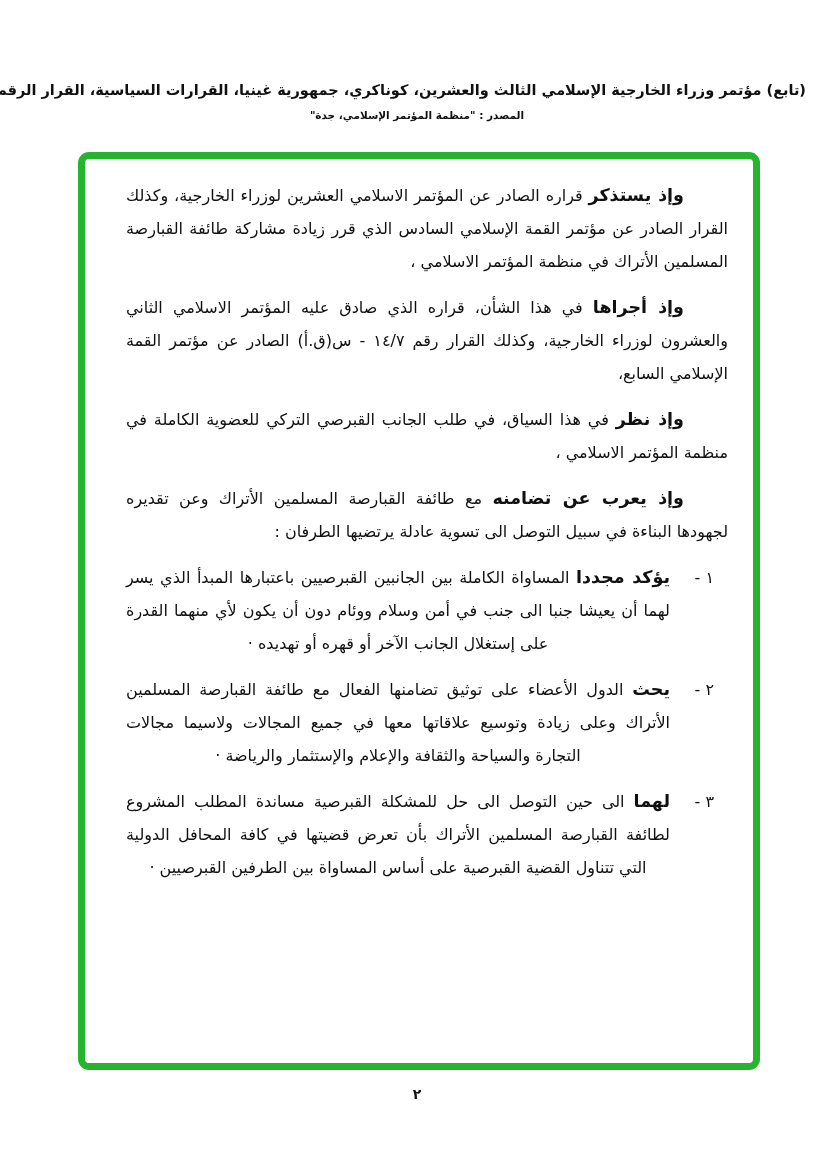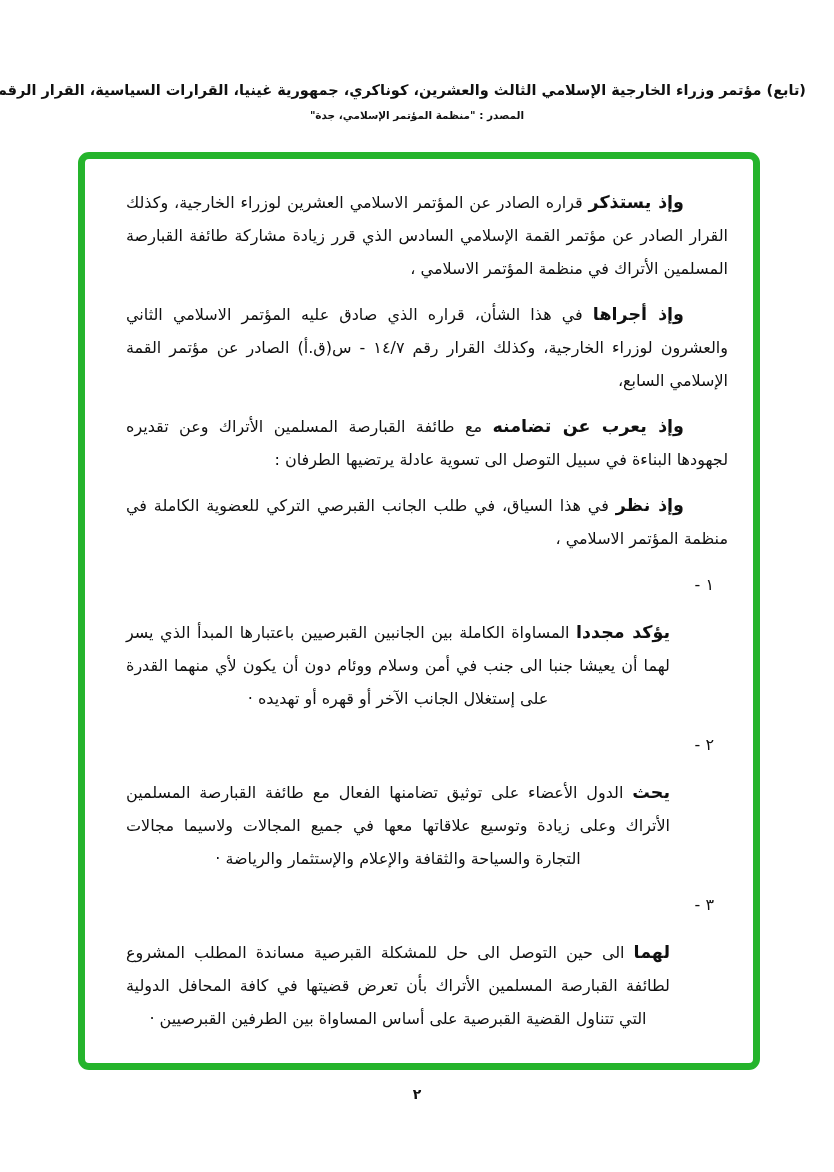--- a/index.html
+++ b/index.html
@@ -28,25 +28,25 @@
     background:transparent;
   }
   .content{
     position:absolute;left:92px;top:174px;width:648px;
     box-sizing:border-box;
     padding:0 12px 0 34px;
     direction:rtl;
     text-align:justify;
     font-size:16px;line-height:33px;
   }
-  p.para{margin:12px 0 13px 0;text-indent:44px;}
+  p.para{margin:5px 0 13px 0;text-indent:44px;}
   .lead{font-weight:bold;font-size:17.5px;}
   .item{display:flex;margin:0 0 13px 0;padding-right:14px;}
   .item-num{flex:0 0 44px;font-size:16px;}
-  .item-text{flex:1;text-align:justify;text-align-last:center;margin-top:48px;}
+  .item-text{flex:1;text-align:justify;text-align-last:center;}
   .page-number{
     position:absolute;top:1086px;left:0;width:100%;
     text-align:center;font-size:14px;font-weight:bold;direction:rtl;
   }
 </style>
 </head>
 <body style="color: rgb(16, 16, 16);">
 
 <div class="doc-header">
   <div class="header-line1">(تابع) مؤتمر وزراء الخارجية الإسلامي الثالث والعشرين، كوناكري، جمهورية غينيا، القرارات السياسية، القرار الرقم ٢٣/١٤-س</div>
@@ -56,23 +56,23 @@
 <div class="green-box" style="border-color: rgb(37, 180, 44);"></div>
 
 <div class="content">
 
   <p class="para"><span class="lead">وإذ يستذكر</span><span class="rest"> قراره الصادر عن المؤتمر الاسلامي العشرين لوزراء الخارجية، وكذلك القرار الصادر عن مؤتمر القمة الإسلامي السادس الذي قرر زيادة مشاركة طائفة القبارصة المسلمين الأتراك في منظمة المؤتمر الاسلامي ،</span></p>
 
   <p class="para"><span class="lead">وإذ أجراها</span><span class="rest"> في هذا الشأن، قراره الذي صادق عليه المؤتمر الاسلامي  الثاني والعشرون لوزراء الخارجية، وكذلك القرار رقم ١٤/٧ - س(ق.أ) الصادر عن مؤتمر القمة الإسلامي السابع،</span></p>
 
 
 
+  <p class="para"><span class="lead">وإذ نظر</span><span class="rest"> في هذا السياق، في طلب الجانب القبرصي التركي للعضوية الكاملة في منظمة المؤتمر الاسلامي ،</span></p>
+
   <p class="para"><span class="lead">وإذ يعرب عن تضامنه</span><span class="rest"> مع طائفة القبارصة المسلمين الأتراك وعن تقديره لجهودها البناءة في سبيل التوصل الى تسوية عادلة يرتضيها الطرفان :</span></p>
-
-  <p class="para"><span class="lead">وإذ نظر</span><span class="rest"> في هذا السياق، في طلب الجانب القبرصي التركي للعضوية الكاملة في منظمة المؤتمر الاسلامي ،</span></p>
 
   <div class="item">
     <div class="item-num">١ -</div>
     <div class="item-text"><span class="lead">يؤكد مجددا</span><span class="rest"> المساواة الكاملة بين الجانبين القبرصيين باعتبارها المبدأ الذي يسر لهما أن يعيشا جنبا الى جنب في أمن وسلام ووئام دون أن يكون لأي منهما القدرة على إستغلال الجانب الآخر أو قهره أو تهديده ·</span></div>
   </div>
 
   <div class="item">
     <div class="item-num">٢ -</div>
     <div class="item-text"><span class="lead">يحث</span><span class="rest"> الدول الأعضاء على توثيق تضامنها الفعال مع طائفة القبارصة المسلمين الأتراك وعلى زيادة وتوسيع علاقاتها معها في جميع المجالات ولاسيما مجالات التجارة والسياحة والثقافة والإعلام والإستثمار والرياضة ·</span></div>
   </div>

